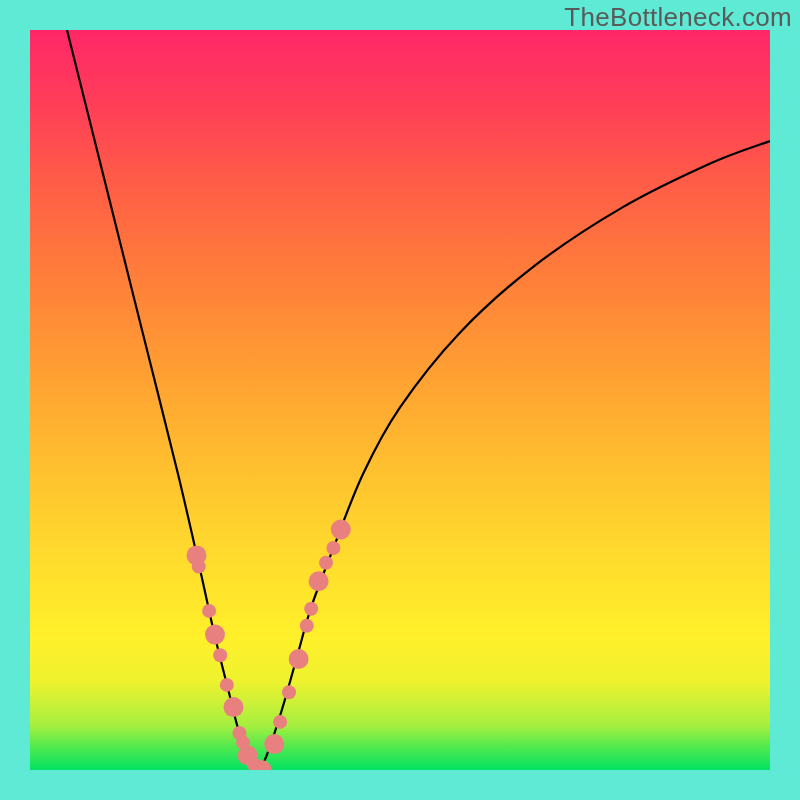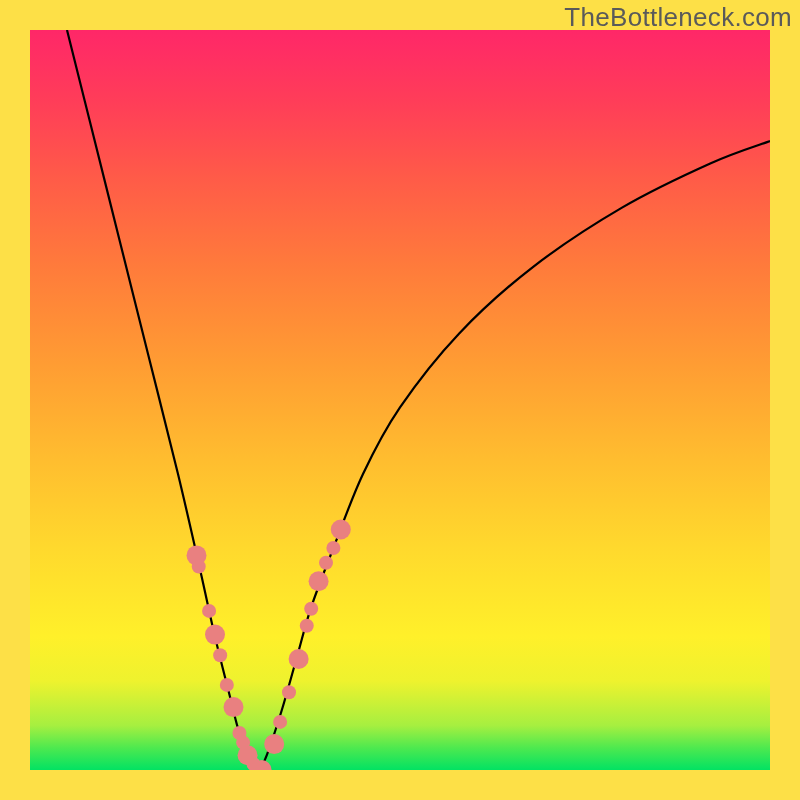--- a/index.html
+++ b/index.html
@@ -8,21 +8,21 @@
     width: 800px;
     height: 800px;
     overflow: hidden;
     background: #000;
     font-family: Arial, Helvetica, sans-serif;
   }
   .frame {
     position: relative;
     width: 800px;
     height: 800px;
-    background: #fde047;
+    background: #5eead4;
   }
   .plot-area {
     position: absolute;
     left: 30px;
     top: 30px;
     width: 740px;
     height: 740px;
     background: linear-gradient(
       to top,
       #02e263 0%,

